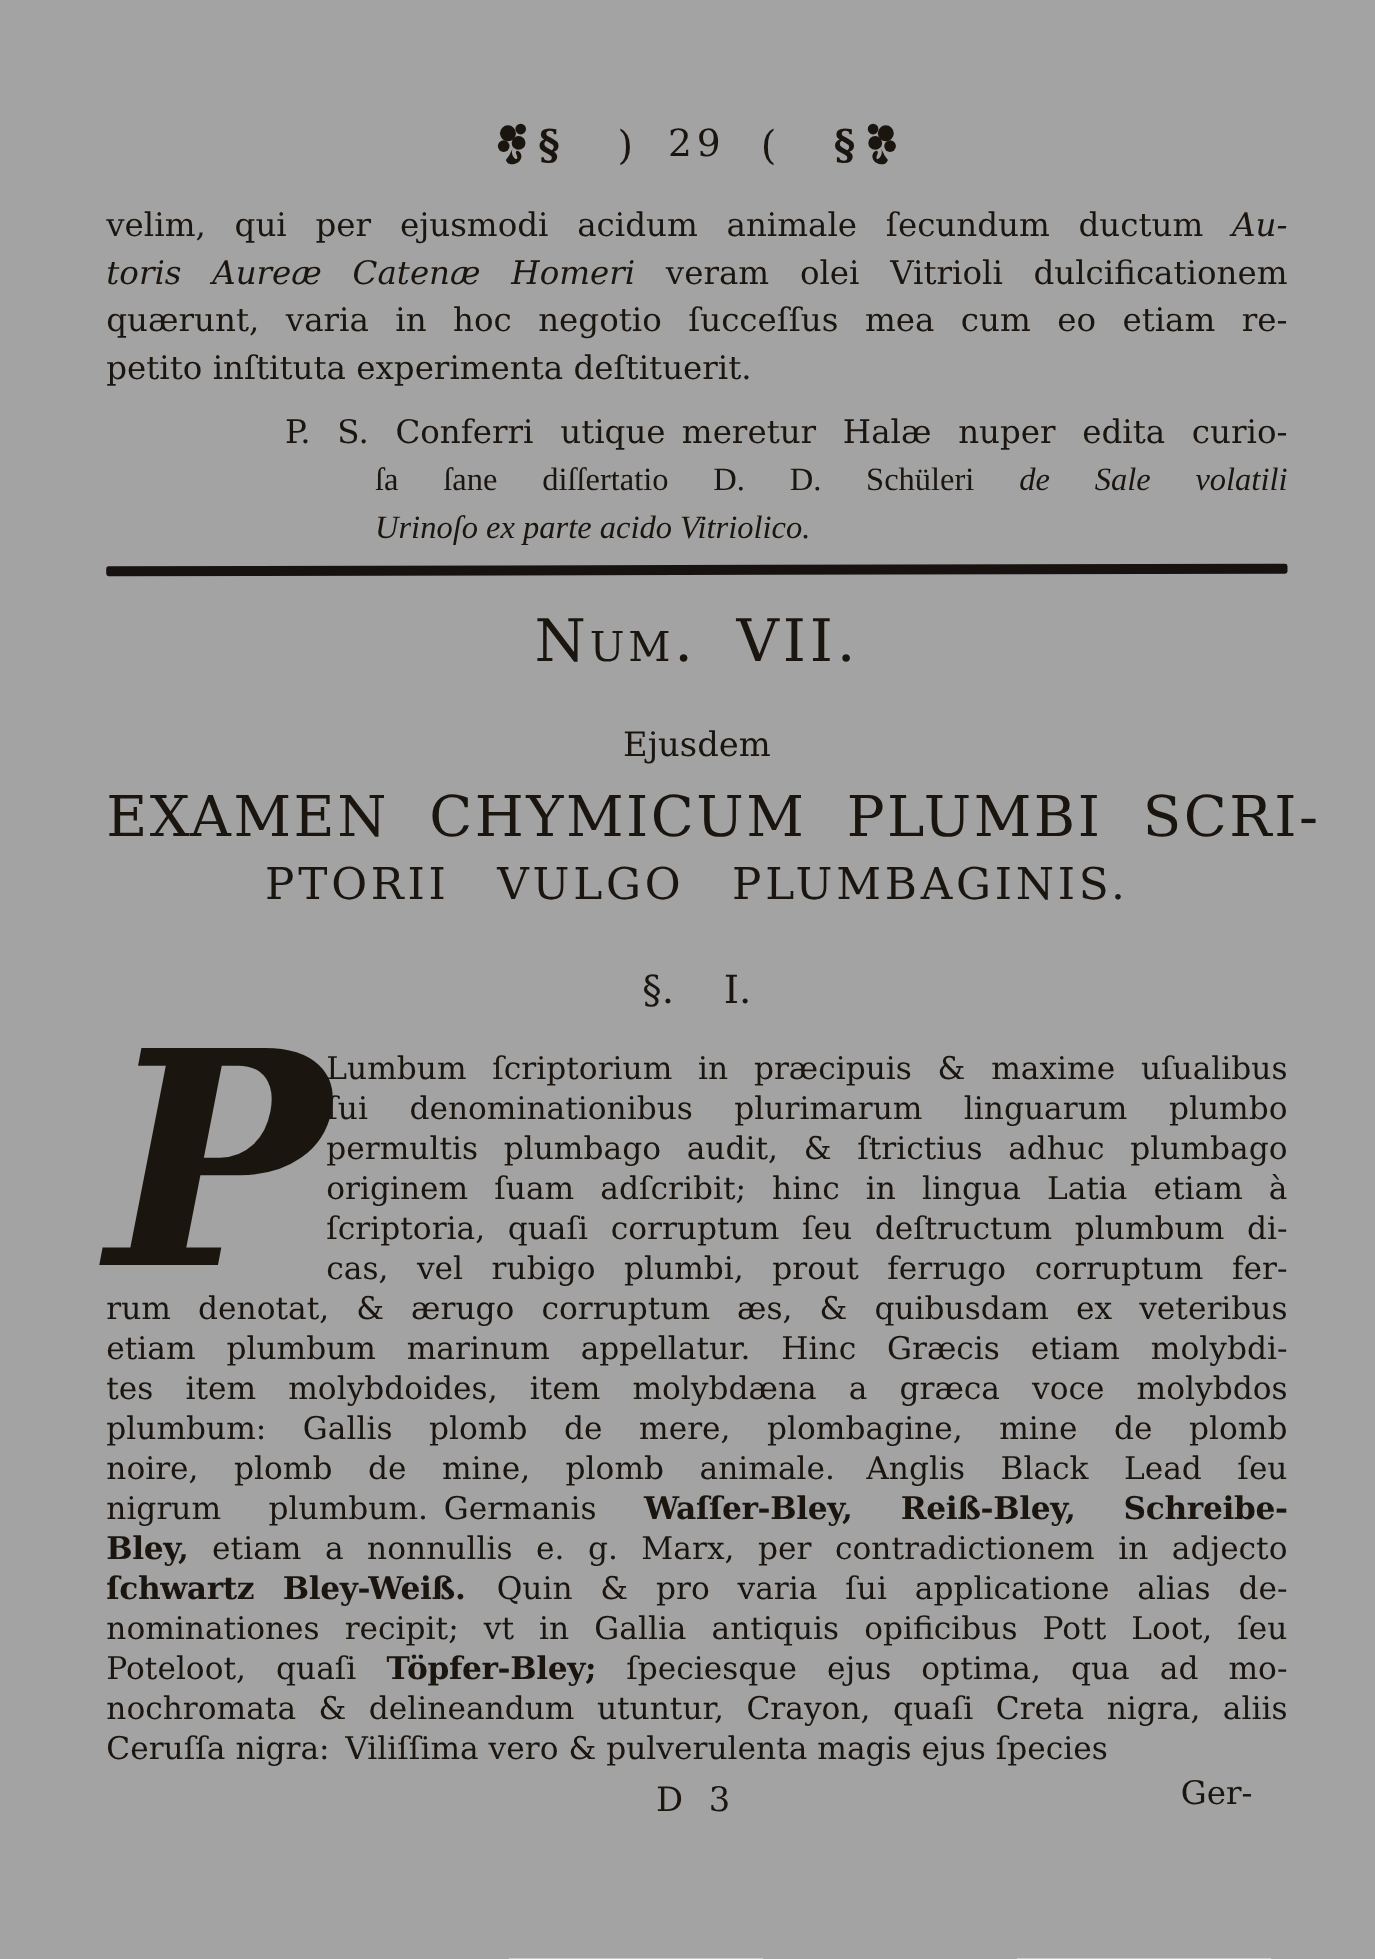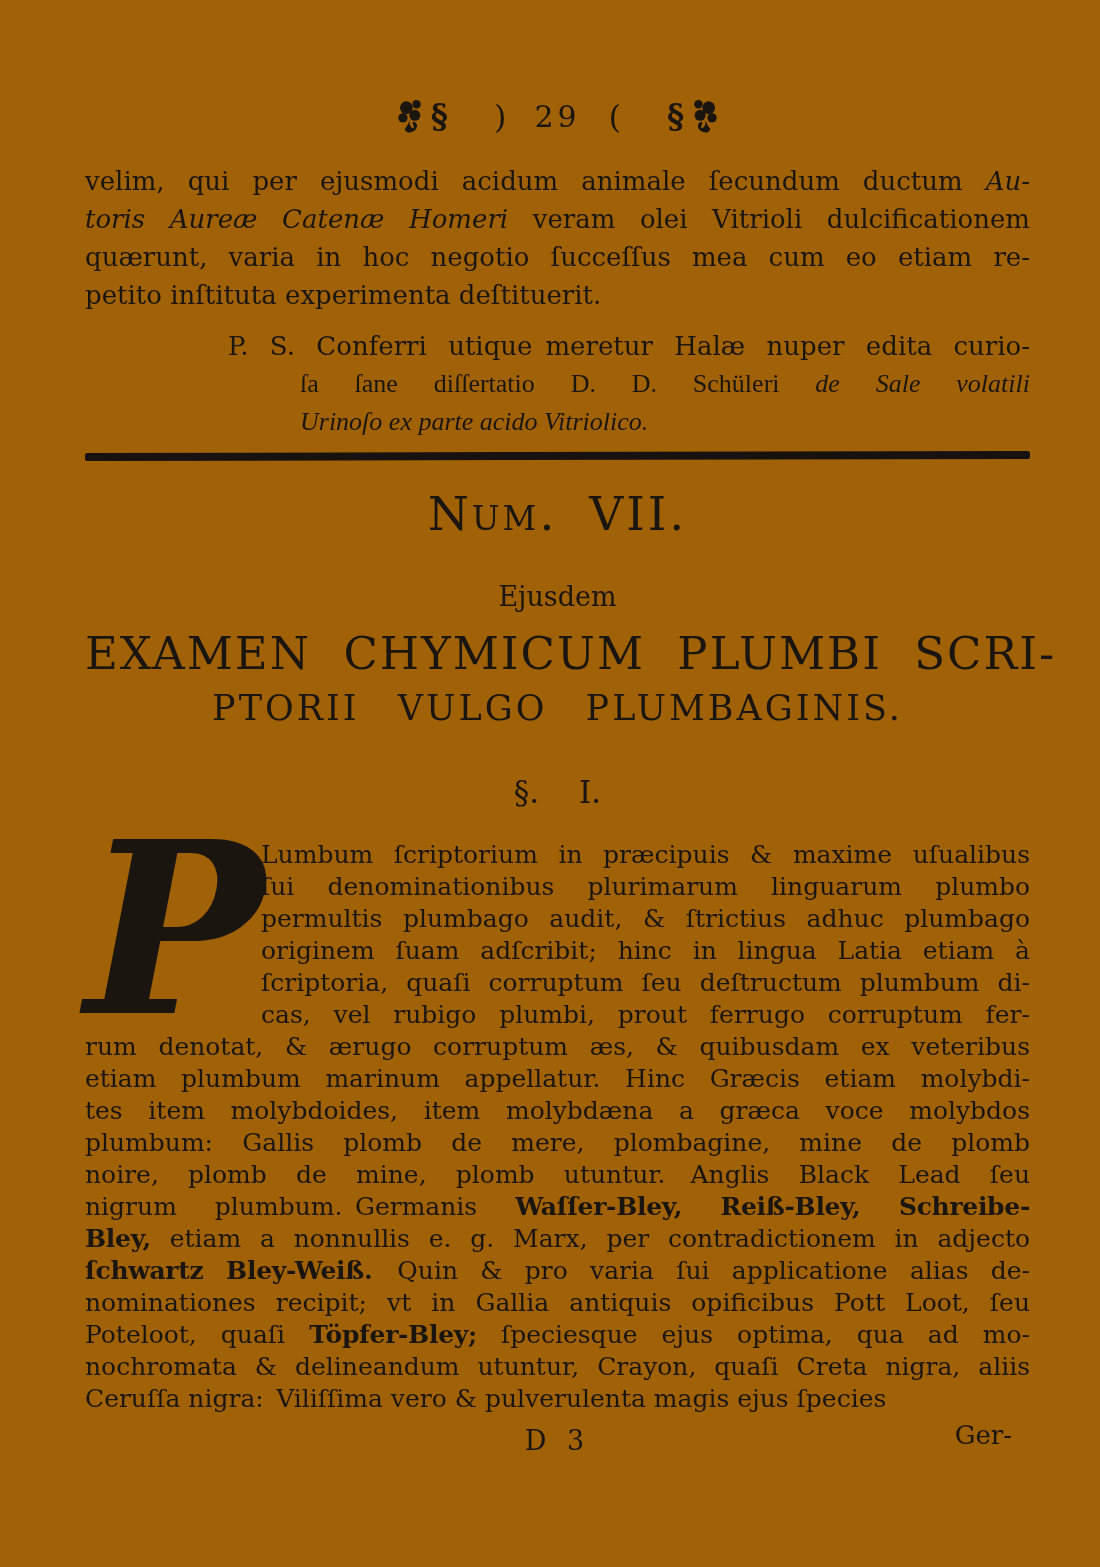--- a/index.html
+++ b/index.html
@@ -1,19 +1,19 @@
 <!DOCTYPE html>
 <html><head>
 <meta charset="utf-8">
 <style>
   html,body{margin:0;padding:0;background:#ffffff;}
   .page{
     position:relative;
     width:1100px;height:1567px;
-    background:#a16207;
+    background:#a3a3a3;
     color:#1b1510;
     font-family:"DejaVu Serif","Liberation Serif",serif;
     overflow:hidden;
   }
   .text-block{
     position:absolute;left:85px;top:96px;width:945px;
   }
   
   .running-head{
     text-align:center;
@@ -108,21 +108,21 @@
   }
   
   .footer-line{
     position:relative;
     margin-top:8px;
     font-size:27px;line-height:36px;
     text-align:center;
   }
   .sig{letter-spacing:6px;}
   .catch{
-    position:absolute;right:18px;top:-6px;
+    position:absolute;right:28px;top:-6px;
     font-size:26px;letter-spacing:0;
   }
 </style>
 </head>
 <body>
 
 <div class="page">
   <div class="text-block">
 
     <div class="running-head">
@@ -171,21 +171,21 @@
       <div class="jline">Lumbum ſcriptorium in præcipuis &amp; maxime uſualibus</div>
       <div class="jline">ſui denominationibus plurimarum linguarum plumbo</div>
       <div class="jline">permultis plumbago audit, &amp; ſtrictius adhuc plumbago</div>
       <div class="jline">originem ſuam adſcribit; hinc in lingua Latia etiam à</div>
       <div class="jline">ſcriptoria, quaſi corruptum ſeu deſtructum plumbum di-</div>
       <div class="jline">cas, vel rubigo plumbi, prout ferrugo corruptum fer-</div>
       <div class="jline">rum denotat, &amp; ærugo corruptum æs, &amp; quibusdam ex veteribus</div>
       <div class="jline">etiam plumbum marinum appellatur. Hinc Græcis etiam molybdi-</div>
       <div class="jline">tes item molybdoides, item molybdæna a græca voce molybdos</div>
       <div class="jline">plumbum: Gallis plomb de mere, plombagine, mine de plomb</div>
-      <div class="jline">noire, plomb de mine, plomb utuntur. Anglis Black Lead ſeu</div>
+      <div class="jline">noire, plomb de mine, plomb animale. Anglis Black Lead ſeu</div>
       <div class="jline"><span>nigrum plumbum. Germanis </span><span class="fk">Waſſer-Bley, Reiß-Bley, Schreibe-</span></div>
       <div class="jline"><span class="fk">Bley,</span><span> etiam a nonnullis e. g. Marx, per contradictionem in adjecto</span></div>
       <div class="jline"><span class="fk">ſchwartz Bley-Weiß.</span><span> Quin &amp; pro varia ſui applicatione alias de-</span></div>
       <div class="jline">nominationes recipit; vt in Gallia antiquis opificibus Pott Loot, ſeu</div>
       <div class="jline"><span>Poteloot, quaſi </span><span class="fk">Töpfer-Bley;</span><span> ſpeciesque ejus optima, qua ad mo-</span></div>
       <div class="jline">nochromata &amp; delineandum utuntur, Crayon, quaſi Creta nigra, aliis</div>
       <div class="line">Ceruſſa nigra: Viliſſima vero &amp; pulverulenta magis ejus ſpecies</div>
     </div>
 
     <div class="footer-line">

